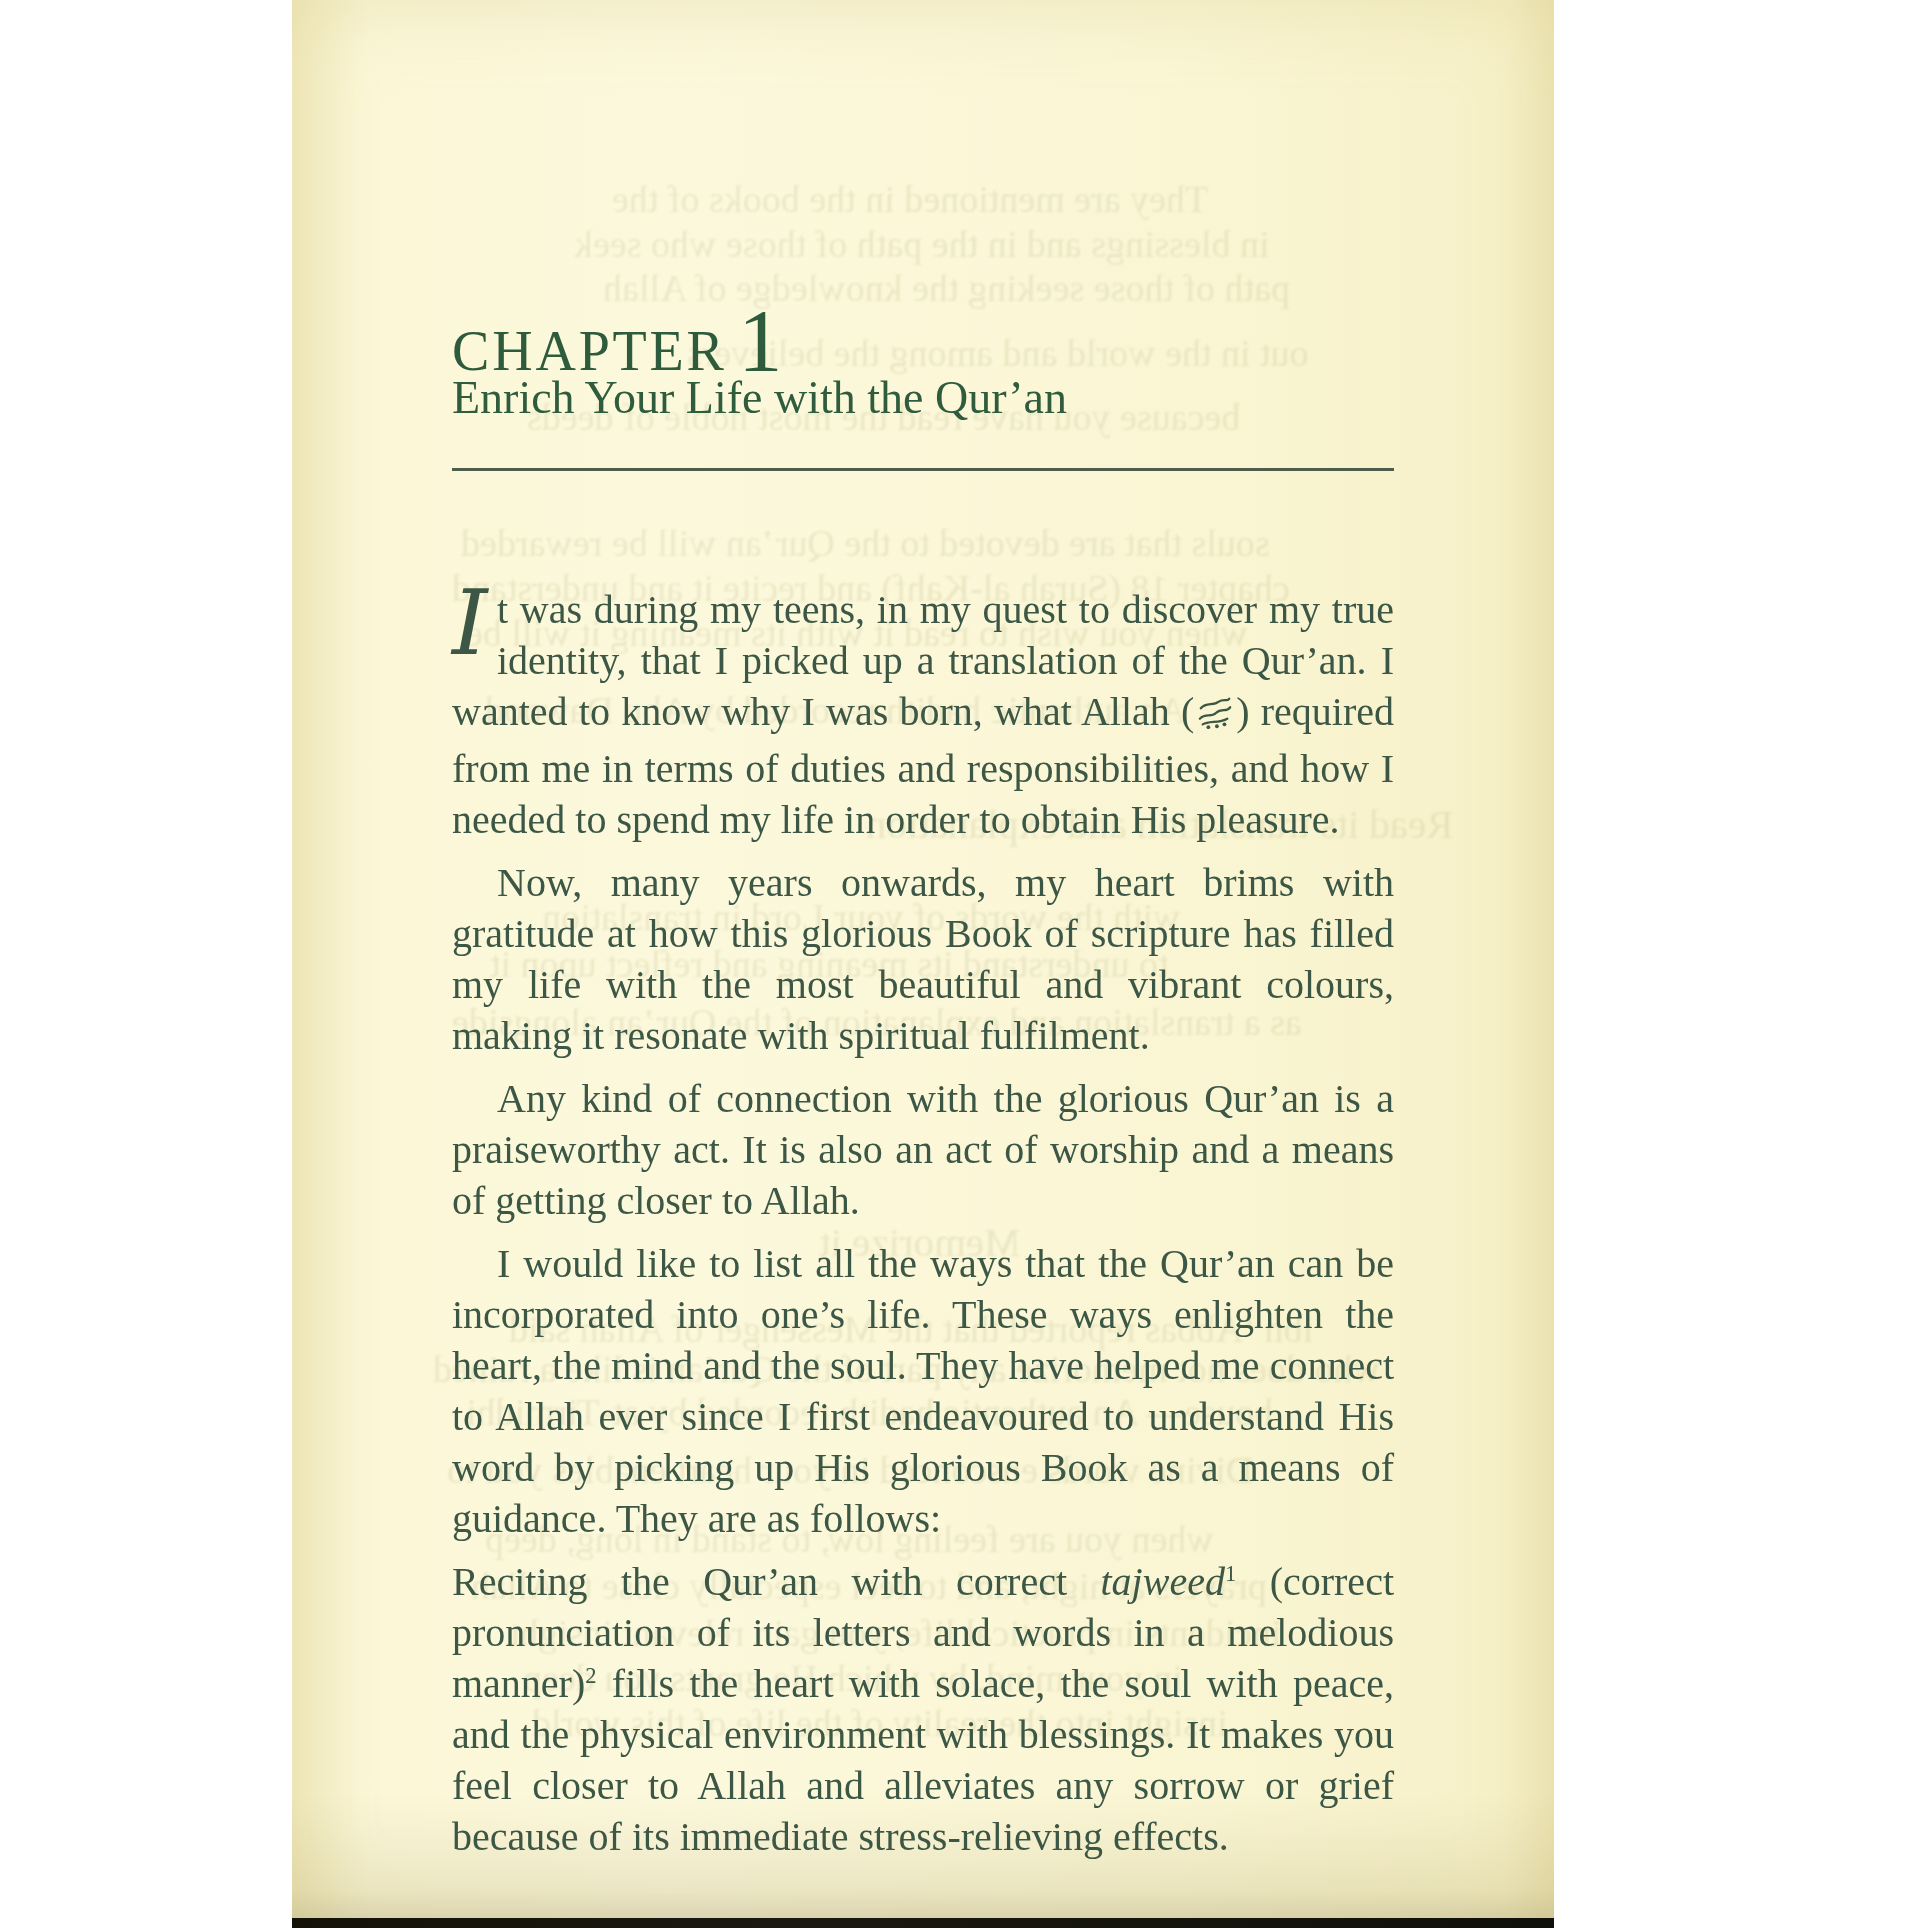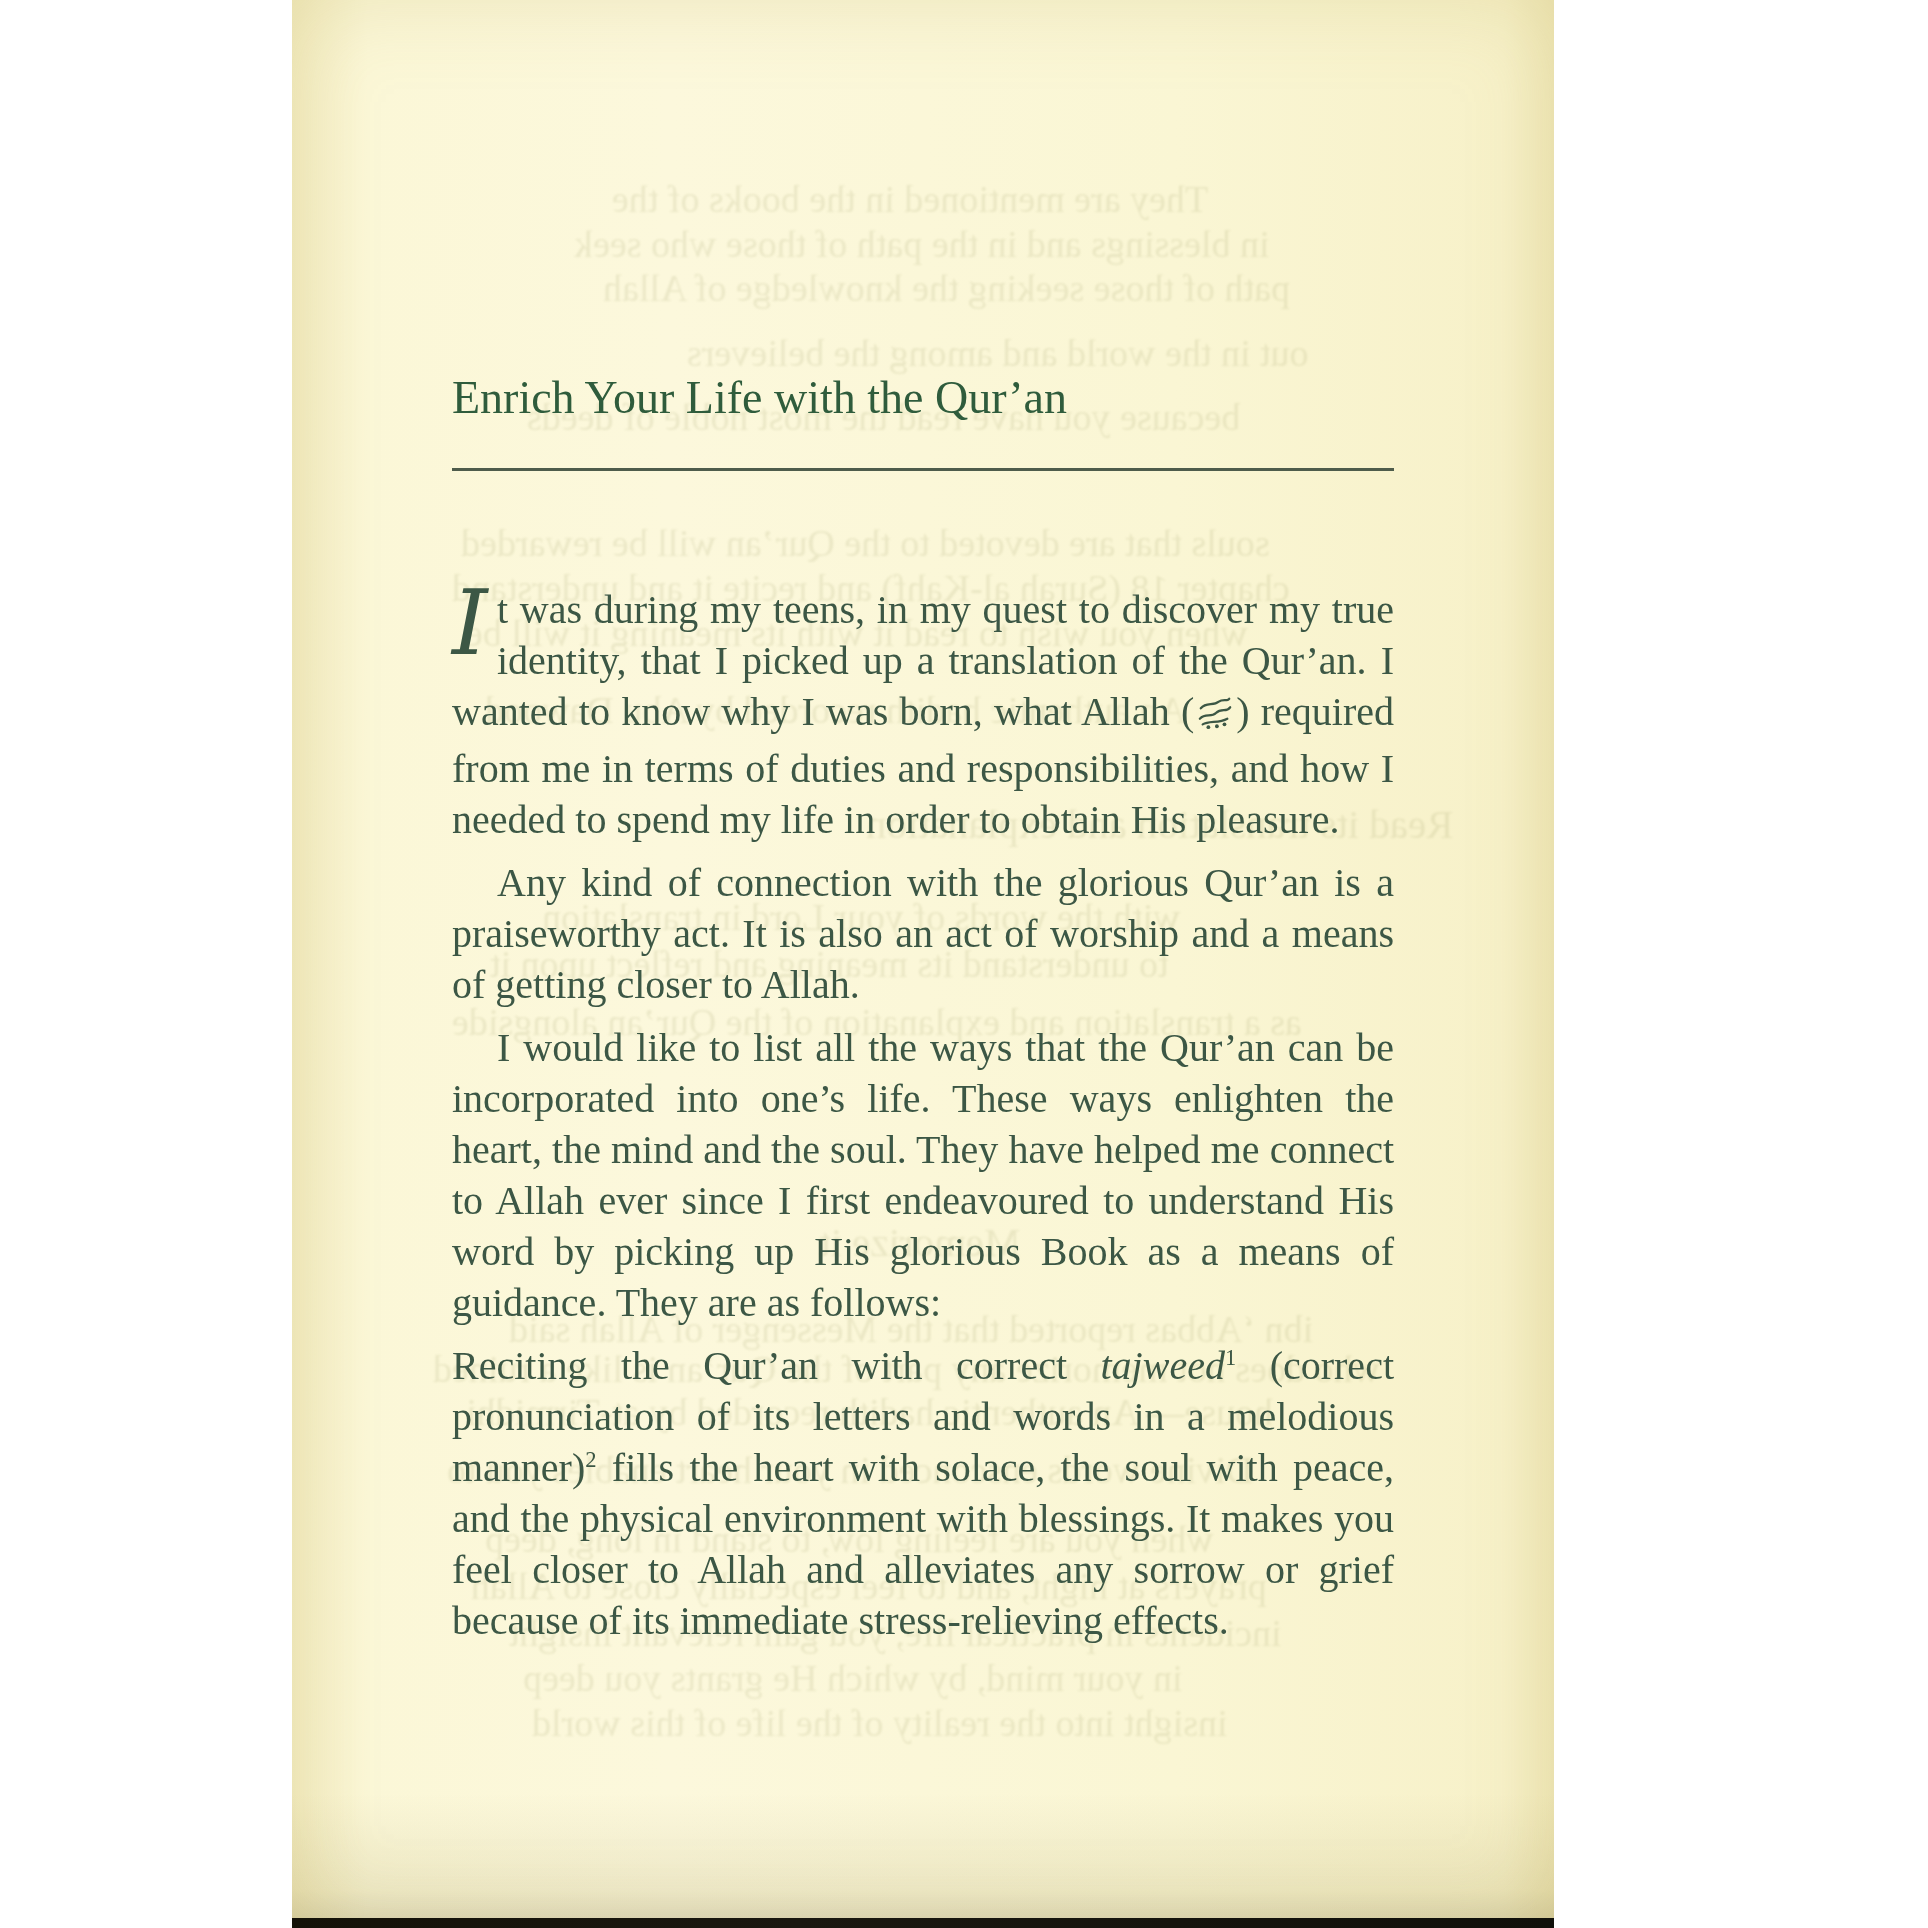--- a/index.html
+++ b/index.html
@@ -76,20 +76,24 @@
         <span style="left: 141px; top: 1347px; font-size: 38px;">who does not memorize any part of the Qur’an is like a ruined</span>
         <span style="left: 174px; top: 1390px; font-size: 38px;">house— An authentic hadith recorded by at-Tirmidhi</span>
         <span style="left: 155px; top: 1448px; font-size: 38px;">Divine words ensconced in your heart enables you to</span>
         <span style="left: 193px; top: 1517px; font-size: 38px;">when you are feeling low, to stand in long, deep</span>
         <span style="left: 179px; top: 1564px; font-size: 38px;">prayers at night, and to feel especially close to Allah</span>
         <span style="left: 217px; top: 1611px; font-size: 38px;">incidents in practical life, you gain relevant insight</span>
         <span style="left: 231px; top: 1656px; font-size: 38px;">in your mind, by which He grants you deep</span>
         <span style="left: 240px; top: 1701px; font-size: 38px;">insight into the reality of the life of this world</span>
       </div>
 
+    <div class="chapter-line">
+      <span class="chapter-label">CHAPTER</span>
+      <span class="chapter-number">1</span>
+    </div>
 
     <div class="chapter-title">Enrich Your Life with the Qur’an</div>
 
     <div class="title-rule"></div>
 
     <div class="text-col">
 
       <p>
         <span class="dropcap">I</span><span>t was during my teens, in my quest to discover my true identity, that I picked up a translation of the Qur’an. I wanted to know why I was born, what Allah (</span><span class="honorific"><svg width="38" height="36" viewBox="0 0 40 38" aria-hidden="true">
               <g fill="none" stroke="#3c5745" stroke-width="2.4" stroke-linecap="round">
@@ -98,20 +102,21 @@
                 <path d="M7 31 C14 27 24 30 33 25"></path>
               </g>
               <g fill="#3c5745">
                 <circle cx="13" cy="34" r="2"></circle>
                 <circle cx="22" cy="33" r="2"></circle>
                 <circle cx="30" cy="31" r="2"></circle>
               </g>
             </svg></span><span>) required from me in terms of duties and responsibilities, and how I needed to spend my life in order to obtain His pleasure.</span>
       </p>
 
+      <p class="indent">Now, many years onwards, my heart brims with gratitude at how this glorious Book of scripture has filled my life with the most beautiful and vibrant colours, making it resonate with spiritual fulfilment.</p>
 
       <p class="indent">Any kind of connection with the glorious Qur’an is a praiseworthy act. It is also an act of worship and a means of getting closer to Allah.</p>
 
       <p class="indent">I would like to list all the ways that the Qur’an can be incorporated into one’s life. These ways enlighten the heart, the mind and the soul. They have helped me connect to Allah ever since I first endeavoured to understand His word by picking up His glorious Book as a means of guidance. They are as follows:</p>
 
 
       <p>
         <span>Reciting the Qur’an with correct </span><span class="term">tajweed</span><sup>1</sup><span> (correct pronunciation of its letters and words in a melodious manner)</span><sup>2</sup><span> fills the heart with solace, the soul with peace, and the physical environment with blessings. It makes you feel closer to Allah and alleviates any sorrow or grief because of its immediate stress-relieving effects.</span>
       </p>
 

